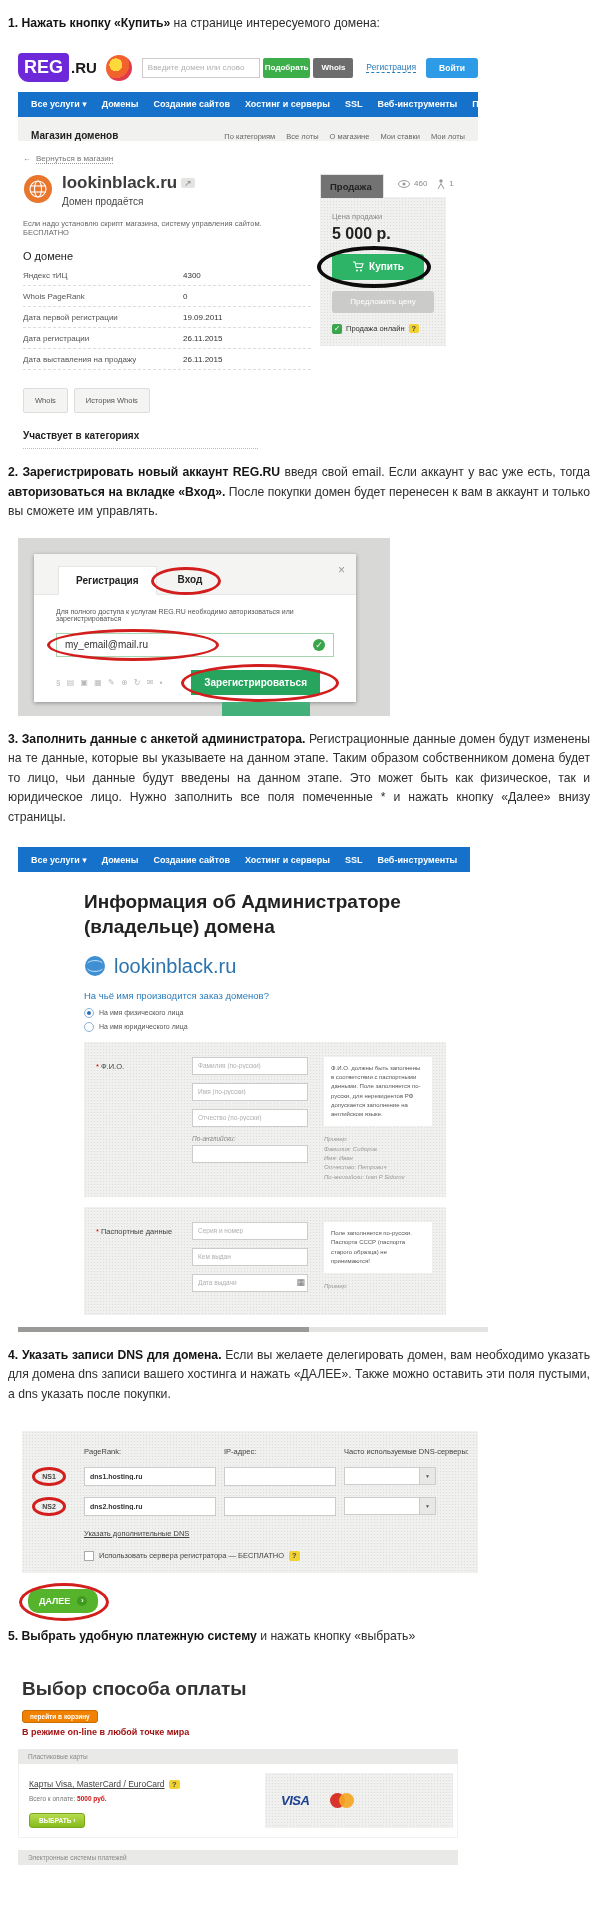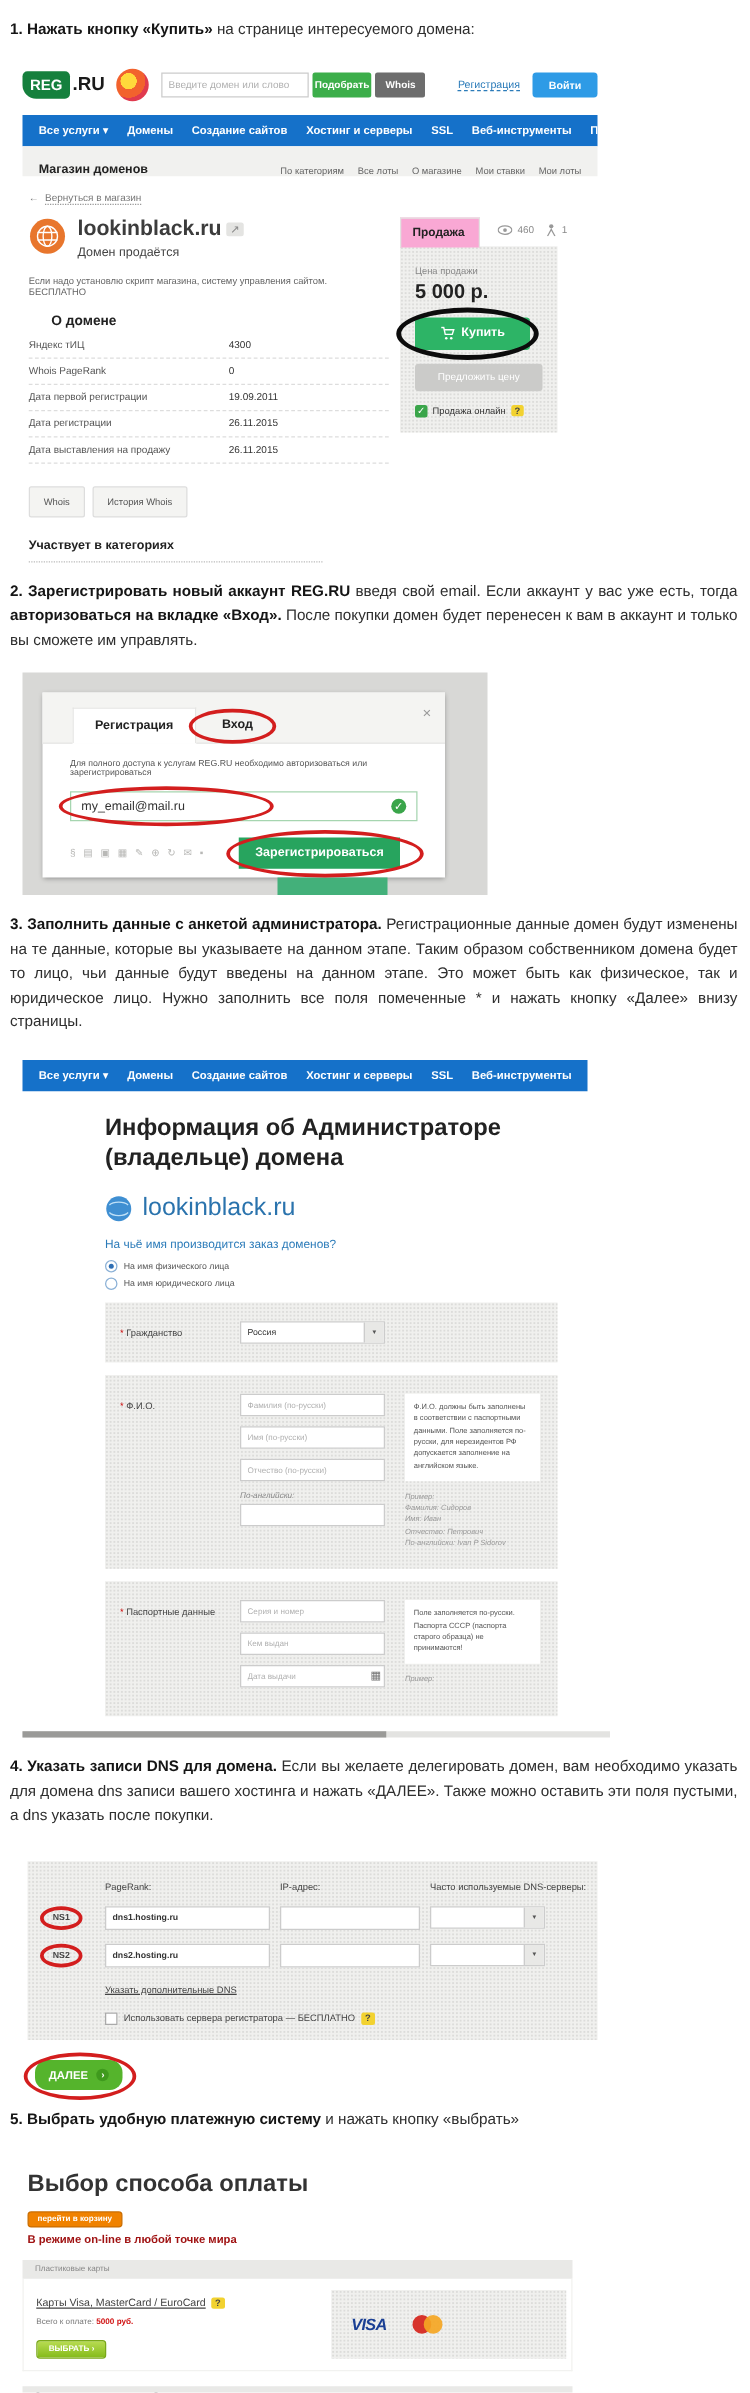--- a/index.html
+++ b/index.html
@@ -8,21 +8,21 @@
   .step { font-size:12.2px; line-height:1.6; color:#2e2e2e; text-align:justify; margin:14px 10px 10px 8px; }
   .step b { color:#151515; }
   .shot { position:relative; margin-left:18px; }
   .dot-bg { background-color:#f0f0ee;
             background-image:radial-gradient(#dcdcda 0.8px, transparent 0.9px);
             background-size:3px 3px; }
 
   
   .s1 { width:460px; }
   .s1-header { display:flex; align-items:center; height:48px; }
-  .logo-reg { background:#15803d; color:#fff; font-weight:bold; font-size:12px; padding:4px 6px; border-radius:4px 4px 4px 11px; }
+  .logo-reg { background:#6d28d9; color:#fff; font-weight:bold; font-size:18px; padding:4px 6px; border-radius:4px 4px 4px 11px; }
   .logo-ru { color:#1a1a1a; font-weight:bold; font-size:15px; margin-left:2px; }
   .badge10 { width:26px; height:26px; border-radius:50%; margin:0 10px 0 9px;
              background:radial-gradient(circle at 38% 38%, #ffd93b 0 28%, #f2622d 29% 58%, #e03a4e 59% 100%); }
   .search-group { display:flex; align-items:center; }
   .s1-search { width:118px; height:20px; border:1px solid #ccc; font-size:8px; padding:0 5px; color:#333; }
   .s1-search::placeholder { color:#b0b0b0; }
   .btn-pick { background:#3cae4a; color:#fff; border:none; font-size:8px; font-weight:bold; height:20px; padding:0 2px; border-radius:2px; margin-left:3px; cursor:pointer; }
   .btn-whois { background:#6d6d6d; color:#fff; border:none; font-size:8px; font-weight:bold; height:20px; padding:0 8px; border-radius:2px; margin-left:3px; cursor:pointer; }
   .auth { margin-left:auto; display:flex; align-items:center; gap:10px; }
   .reg-link { font-size:8.5px; color:#2b7bb9; border-bottom:1px dashed #2b7bb9; cursor:pointer; }
@@ -33,30 +33,30 @@
   .store-title { font-size:10px; font-weight:bold; color:#222; }
   .store-links { margin-left:auto; display:flex; gap:11px; font-size:7.5px; color:#666; }
   .back-row { margin:13px 0 10px 5px; font-size:8px; color:#777; display:flex; gap:5px; align-items:center; }
   .back-row a { color:#777; text-decoration:none; border-bottom:1px dotted #999; cursor:pointer; }
   .domain-row { display:flex; gap:9px; margin-left:5px; position:relative; align-items:flex-start; }
   .domain-title { font-size:17px; font-weight:bold; color:#3c3c3c; line-height:1.1; }
   .ext-badge { display:inline-block; background:#e4e4e2; color:#888; font-size:9px; padding:0 3px; border-radius:2px; margin-left:4px; vertical-align:2px; }
   .domain-status { font-size:10px; color:#444; margin-top:4px; }
   .stats { position:absolute; left:375px; top:5px; font-size:8px; color:#8a8a8a; display:flex; gap:4px; align-items:center; }
   .promo { font-size:7.5px; color:#666; margin:12px 0 0 5px; width:280px; }
-  .about-title { font-size:11px; font-weight:bold; margin:13px 0 3px 23px; color:#222; }
+  .about-title { font-size:11px; font-weight:normal; margin:13px 0 3px 5px; color:#222; }
   .about-table { width:288px; margin-left:5px; }
   .about-row { display:flex; border-bottom:1px dashed #ddd; padding:5.5px 0; font-size:8px; }
   .about-row .lbl { width:160px; color:#555; }
   .about-row .val { color:#333; }
   .whois-btns { display:flex; gap:6px; margin:18px 0 0 5px; }
   .btn-gray { background:#f4f4f2; border:1px solid #ddd; font-size:7.5px; color:#555; padding:7px 11px; border-radius:2px; cursor:pointer; }
   .categories { margin:17px 0 0 5px; font-size:10px; font-weight:bold; color:#222; padding-bottom:7px; border-bottom:1px dotted #bbb; width:235px; }
   .sale-panel { position:absolute; left:302px; top:130px; width:126px; }
-  .sale-tab { background:#f9a8d4; border:1px solid #e3e3e1; border-bottom:none; width:64px; padding:6px 9px; font-size:9.5px; font-weight:bold; color:#222; position:relative; z-index:2; }
+  .sale-tab { background:#737373; border:1px solid #e3e3e1; border-bottom:none; width:64px; padding:6px 9px; font-size:9.5px; font-weight:bold; color:#222; position:relative; z-index:2; }
   .sale-body { margin-top:-1px; padding:15px 12px 12px; }
   .price-label { font-size:7.5px; color:#888; }
   .price { font-size:16px; font-weight:bold; color:#222; margin:4px 0 11px; }
   .buy-wrap { position:relative; width:92px; }
   .btn-buy { position:relative; z-index:1; background:#2db466; color:#fff; border:none; border-radius:3px; font-size:10px; font-weight:bold; width:92px; height:26px; display:flex; align-items:center; justify-content:center; gap:5px; cursor:pointer; }
   .ellipse { position:absolute; border-radius:50%; pointer-events:none; z-index:3; }
   .ellipse.black { border:4px solid #0c0c0c; width:114px; height:42px; left:-15px; top:-8px; }
   .ellipse.red { border:3px solid #d31e1e; }
   .btn-offer { margin-top:11px; background:#cbcbc9; color:#fff; border:none; border-radius:3px; font-size:8px; width:102px; height:22px; cursor:pointer; }
   .online-row { display:flex; gap:4px; align-items:center; margin-top:11px; font-size:7.5px; color:#333; }
@@ -321,27 +321,20 @@
   <div class="s3-question">На чьё имя производится заказ доменов?</div>
   <div class="radio-row">
     <span class="radio checked"></span>
     <span>На имя физического лица</span>
   </div>
   <div class="radio-row">
     <span class="radio"></span>
     <span>На имя юридического лица</span>
   </div>
 
-  <div class="form-box dot-bg">
-    <div class="form-label"><span class="req">*</span><span>Гражданство</span></div>
-    <div class="select-box">
-      <span>Россия</span>
-      <span class="select-btn">▼</span>
-    </div>
-  </div>
 
   <div class="form-box dot-bg">
     <div class="form-label"><span class="req">*</span><span>Ф.И.О.</span></div>
     <div>
       <input class="inp" placeholder="Фамилия (по-русски)" style="">
       <input class="inp" placeholder="Имя (по-русски)" style="">
       <input class="inp" placeholder="Отчество (по-русски)" style="">
       <div class="eng-label">По-английски:</div>
       <input class="inp" style="">
     </div>

